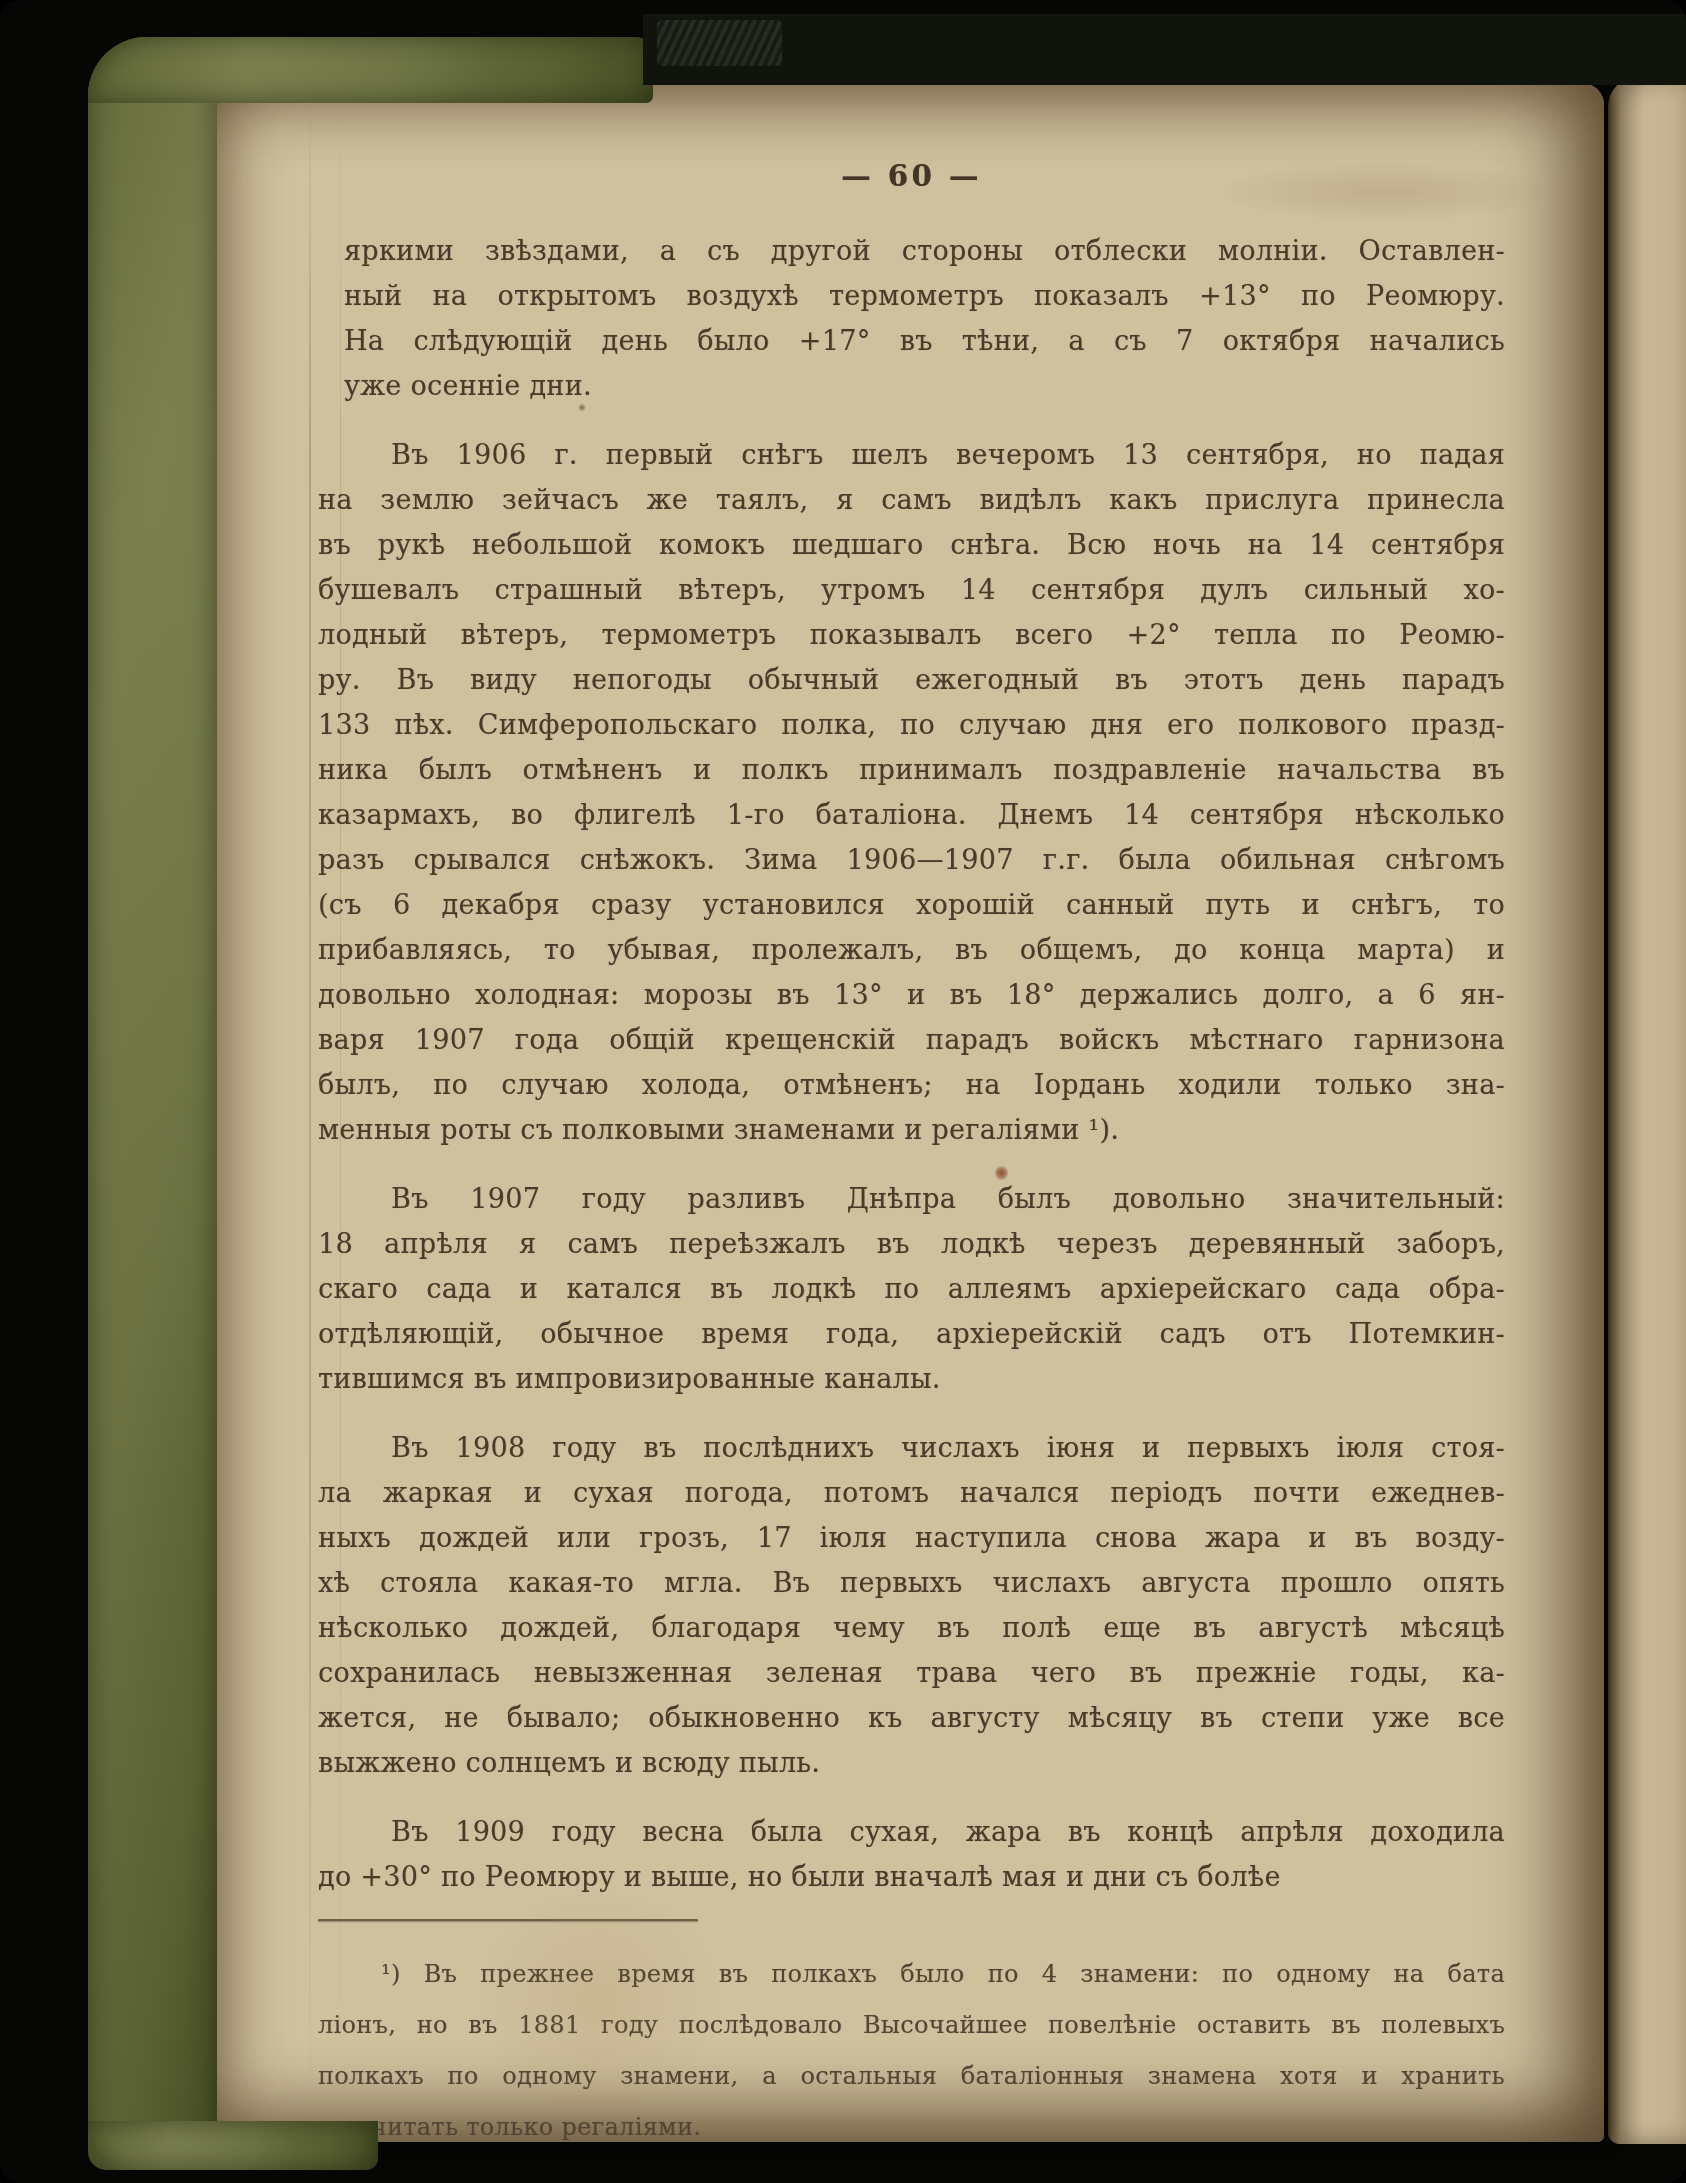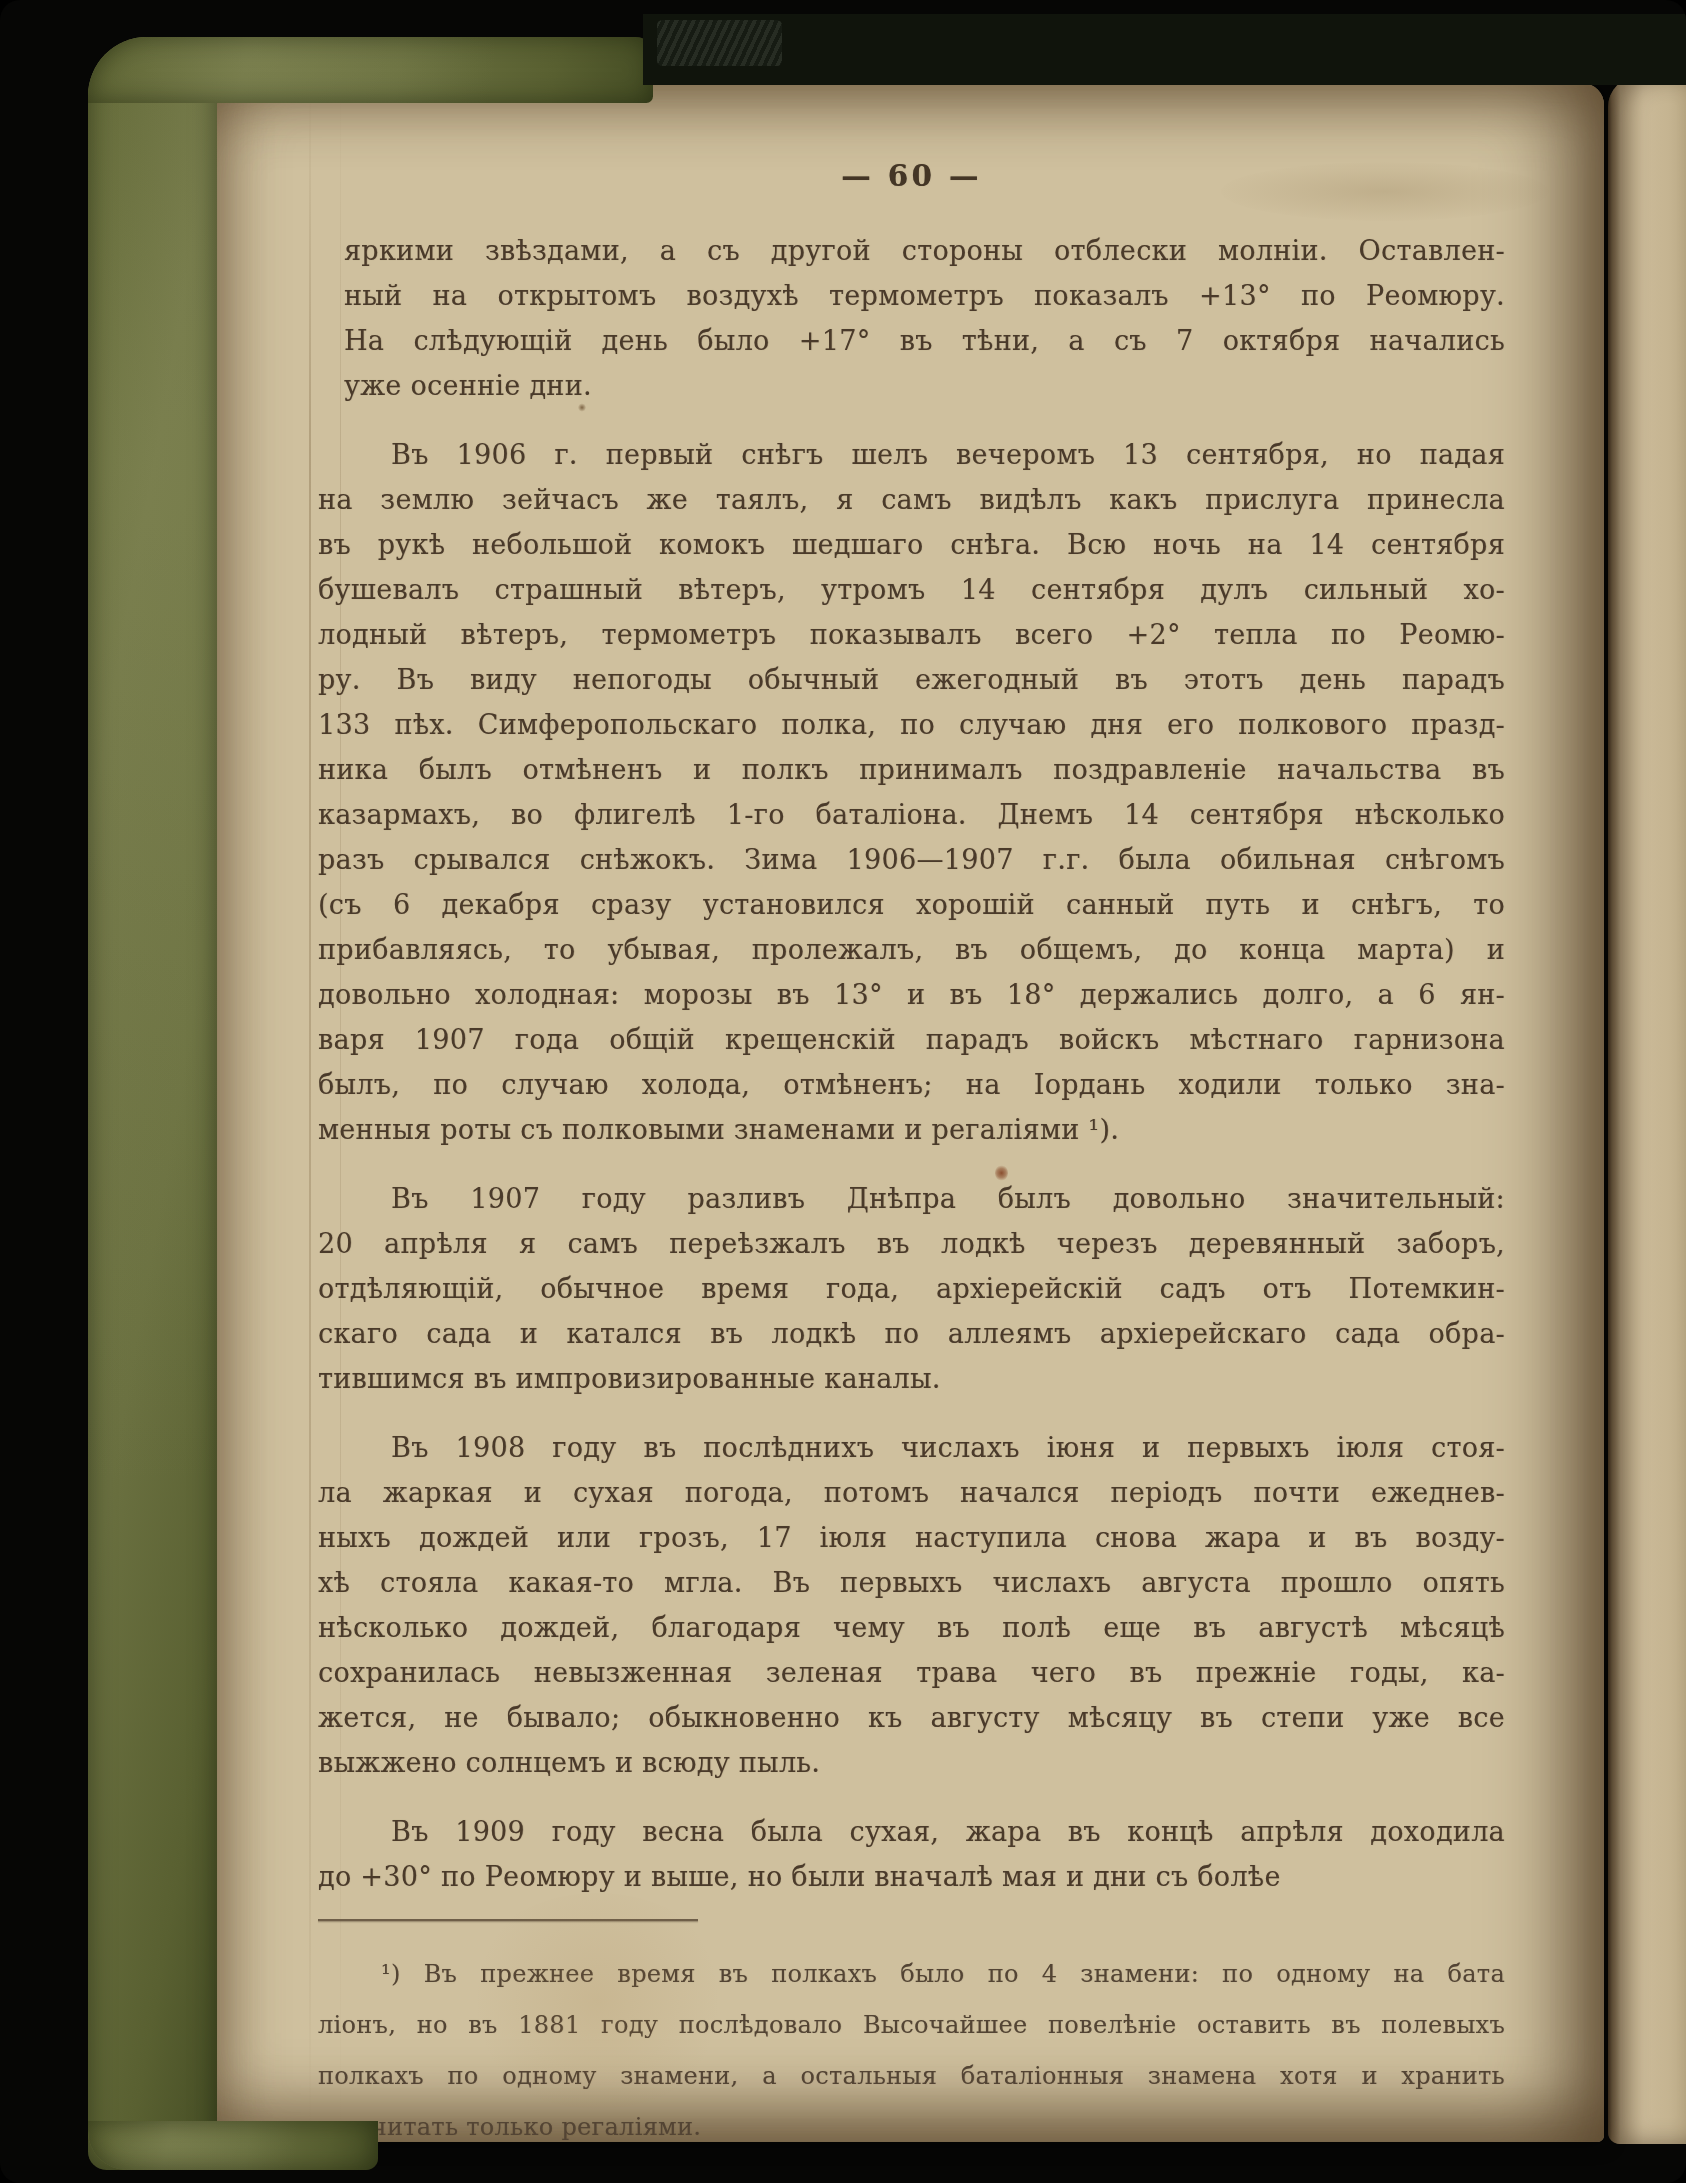--- a/index.html
+++ b/index.html
@@ -106,23 +106,23 @@
           <div class="tl">разъ срывался снѣжокъ. Зима 1906—1907 г.г. была обильная снѣгомъ</div>
           <div class="tl">(съ 6 декабря сразу установился хорошій санный путь и снѣгъ, то</div>
           <div class="tl">прибавляясь, то убывая, пролежалъ, въ общемъ, до конца марта) и</div>
           <div class="tl">довольно холодная: морозы въ 13° и въ 18° держались долго, а 6 ян-</div>
           <div class="tl">варя 1907 года общій крещенскій парадъ войскъ мѣстнаго гарнизона</div>
           <div class="tl">былъ, по случаю холода, отмѣненъ; на Іордань ходили только зна-</div>
           <div class="tl tl-last">менныя роты съ полковыми знаменами и регаліями ¹).</div>
         </div>
       <div class="para mt">
           <div class="tl">Въ 1907 году разливъ Днѣпра былъ довольно значительный:</div>
-          <div class="tl">20 апрѣля я самъ переѣзжалъ въ лодкѣ черезъ деревянный заборъ,</div>
+          <div class="tl">18 апрѣля я самъ переѣзжалъ въ лодкѣ черезъ деревянный заборъ,</div>
+          <div class="tl">скаго сада и катался въ лодкѣ по аллеямъ архіерейскаго сада обра-</div>
           <div class="tl">отдѣляющій, обычное время года, архіерейскій садъ отъ Потемкин-</div>
-          <div class="tl">скаго сада и катался въ лодкѣ по аллеямъ архіерейскаго сада обра-</div>
           <div class="tl tl-last">тившимся въ импровизированные каналы.</div>
         </div>
       <div class="para mt">
           <div class="tl">Въ 1908 году въ послѣднихъ числахъ іюня и первыхъ іюля стоя-</div>
           <div class="tl">ла жаркая и сухая погода, потомъ начался періодъ почти ежеднев-</div>
           <div class="tl">ныхъ дождей или грозъ, 17 іюля наступила снова жара и въ возду-</div>
           <div class="tl">хѣ стояла какая-то мгла. Въ первыхъ числахъ августа прошло опять</div>
           <div class="tl">нѣсколько дождей, благодаря чему въ полѣ еще въ августѣ мѣсяцѣ</div>
           <div class="tl">сохранилась невызженная зеленая трава чего въ прежніе годы, ка-</div>
           <div class="tl">жется, не бывало; обыкновенно къ августу мѣсяцу въ степи уже все</div>

